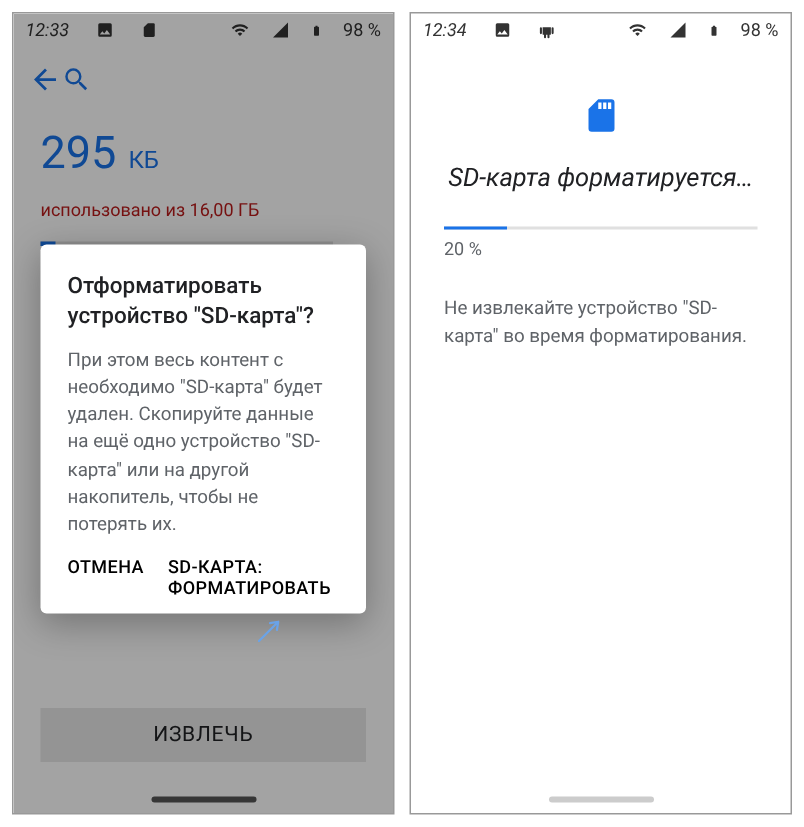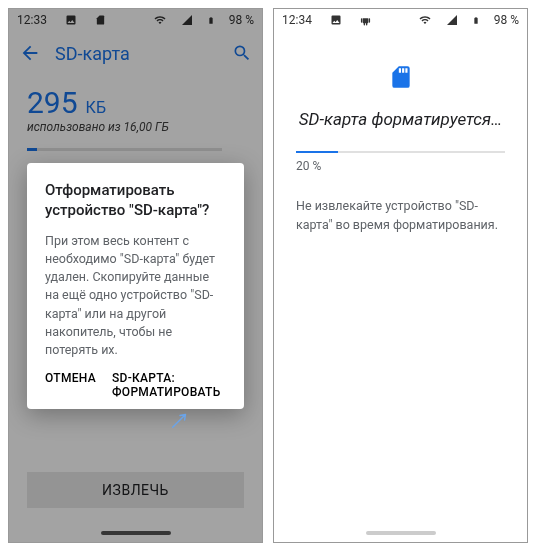--- a/index.html
+++ b/index.html
@@ -29,40 +29,40 @@
     height: 22px;
     display: flex;
     align-items: center;
     justify-content: space-between;
     padding: 0 8px;
     font-size: 12px;
     color: #333;
     position: relative;
     z-index: 3;
   }
-  .sb-left { display: flex; align-items: center; gap: 18px; }
+  .sb-left { display: flex; align-items: center; gap: 18px; font-style: italic; }
   .sb-right { display: flex; align-items: center; gap: 14px; }
   .sb-ico svg { display:block; }
 
   
   .left-bg {
     position: absolute; inset:0; z-index:1;
     background: #fff;
   }
   .appbar {
     height: 44px;
     display:flex; align-items:center;
     padding: 0 10px;
     color: #1a73e8;
   }
   .appbar .title { font-size: 18px; color:#1a73e8; margin-left: 14px; flex:1; }
   .content-left { padding: 10px 18px; }
   .big-size { color:#1a73e8; font-size: 30px; font-weight:400; }
   .big-size .unit { font-size: 16px; margin-left:8px;}
-  .used { color:#404040; font-size:12px; margin-top:0;font-style:italic; }
+  .used { color:#b91c1c; font-size:12px; margin-top:13px; }
   .thinbar { height:3px; width:90%; background:#e0e0e0; margin-top:14px; position:relative;}
   .thinbar::before { content:""; position:absolute; left:0; top:0; height:100%; width:10px; background:#1a73e8;}
 
   .eject {
     position:absolute; bottom:34px; left:18px; right:18px;
     height:36px;
     background:#e8e8e8;
     display:flex; align-items:center; justify-content:center;
     font-size:14px; color:#202124; letter-spacing:.5px;
   }
@@ -150,21 +150,20 @@
           </span>
         <span>98 %</span>
       </div>
     </div>
     <div class="appbar">
       <span class="sb-ico">
           <svg width="22" height="22" viewBox="0 0 24 24" fill="#1a73e8">
             <path d="M20 11H7.83l5.59-5.59L12 4l-8 8 8 8 1.41-1.41L7.83 13H20v-2z"></path>
           </svg>
         </span>
-      <span class="title">SD-карта</span>
       <span class="sb-ico">
           <svg width="20" height="20" viewBox="0 0 24 24" fill="#1a73e8">
             <path d="M15.5 14h-.79l-.28-.27A6.47 6.47 0 0 0 16 9.5 6.5 6.5 0 1 0 9.5 16a6.47 6.47 0 0 0 4.23-1.57l.27.28v.79l5 5L20.49 19l-5-5zm-6 0C7.01 14 5 11.99 5 9.5S7.01 5 9.5 5 14 7.01 14 9.5 11.99 14 9.5 14z"></path>
           </svg>
         </span>
     </div>
     <div class="content-left">
       <div class="big-size">
         <span>295</span><span class="unit">КБ</span>
       </div>

